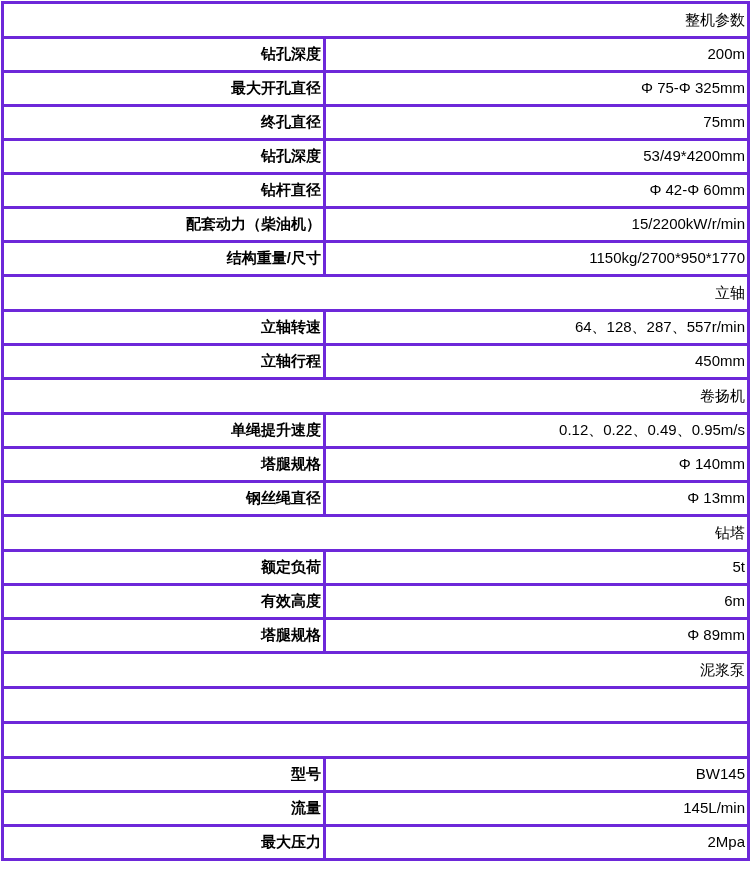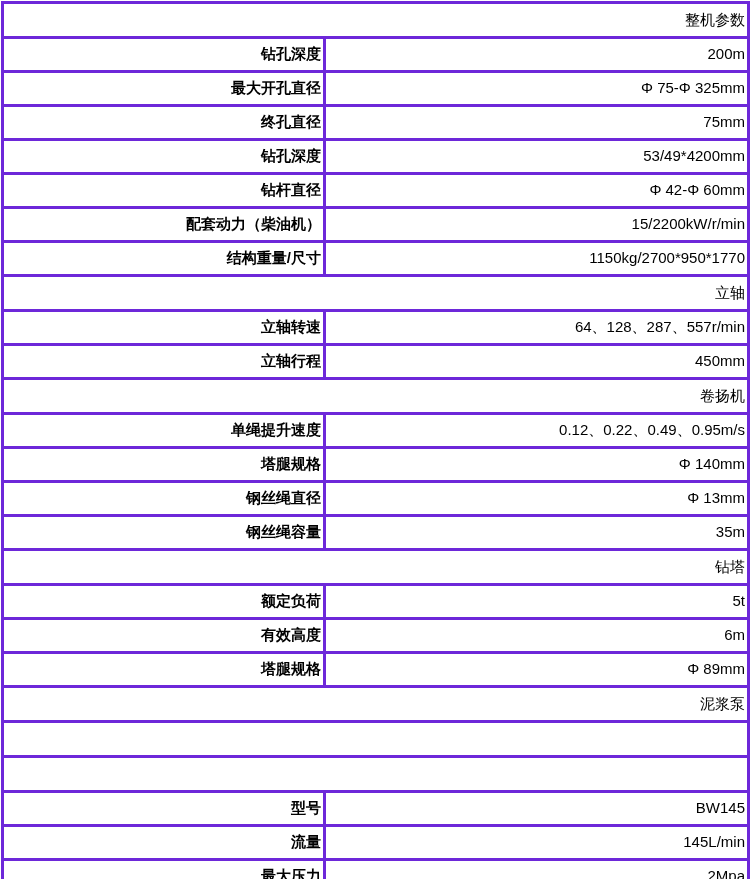--- a/index.html
+++ b/index.html
@@ -109,24 +109,20 @@
       <td class="value">0.12、0.22、0.49、0.95m/s</td>
     </tr>
     <tr>
       <td class="label">塔腿规格</td>
       <td class="value phi">Φ 140mm</td>
     </tr>
     <tr>
       <td class="label">钢丝绳直径</td>
       <td class="value phi">Φ 13mm</td>
     </tr>
-    <tr>
-      <td class="label">钢丝绳容量</td>
-      <td class="value">35m</td>
-    </tr>
 
     <tr>
       <td class="section" colspan="2">钻塔</td>
     </tr>
     <tr>
       <td class="label">额定负荷</td>
       <td class="value">5t</td>
     </tr>
     <tr>
       <td class="label">有效高度</td>

